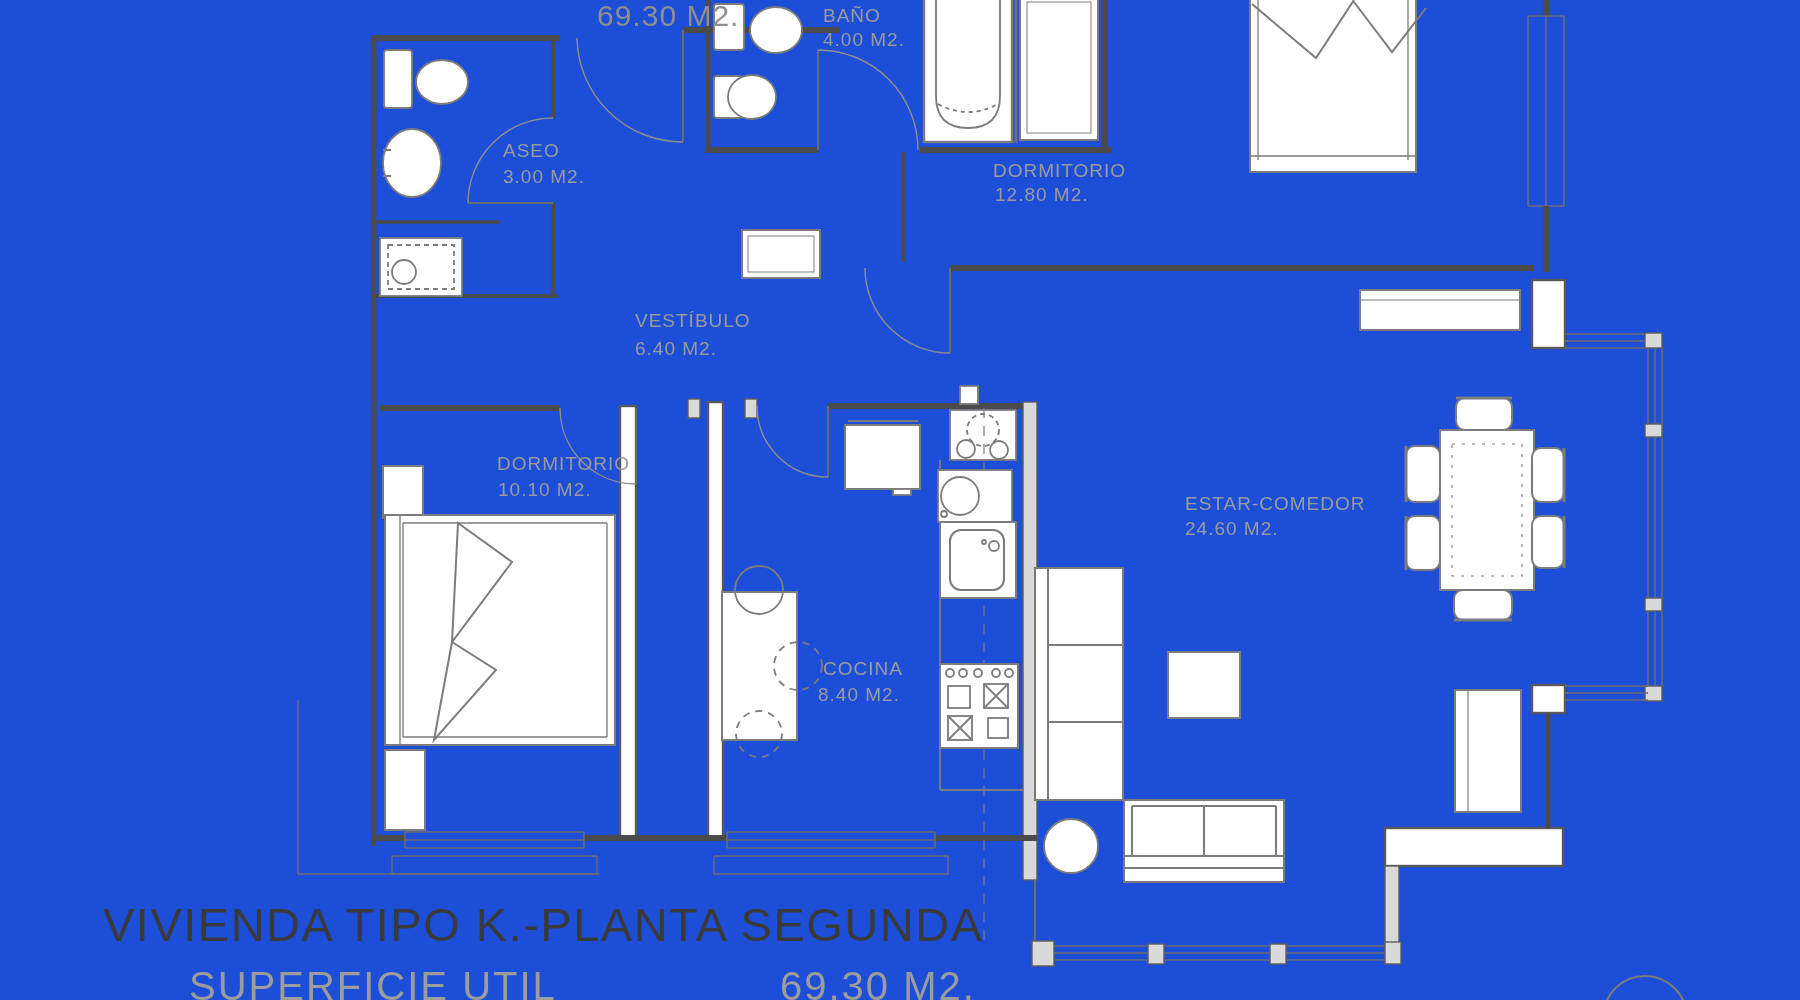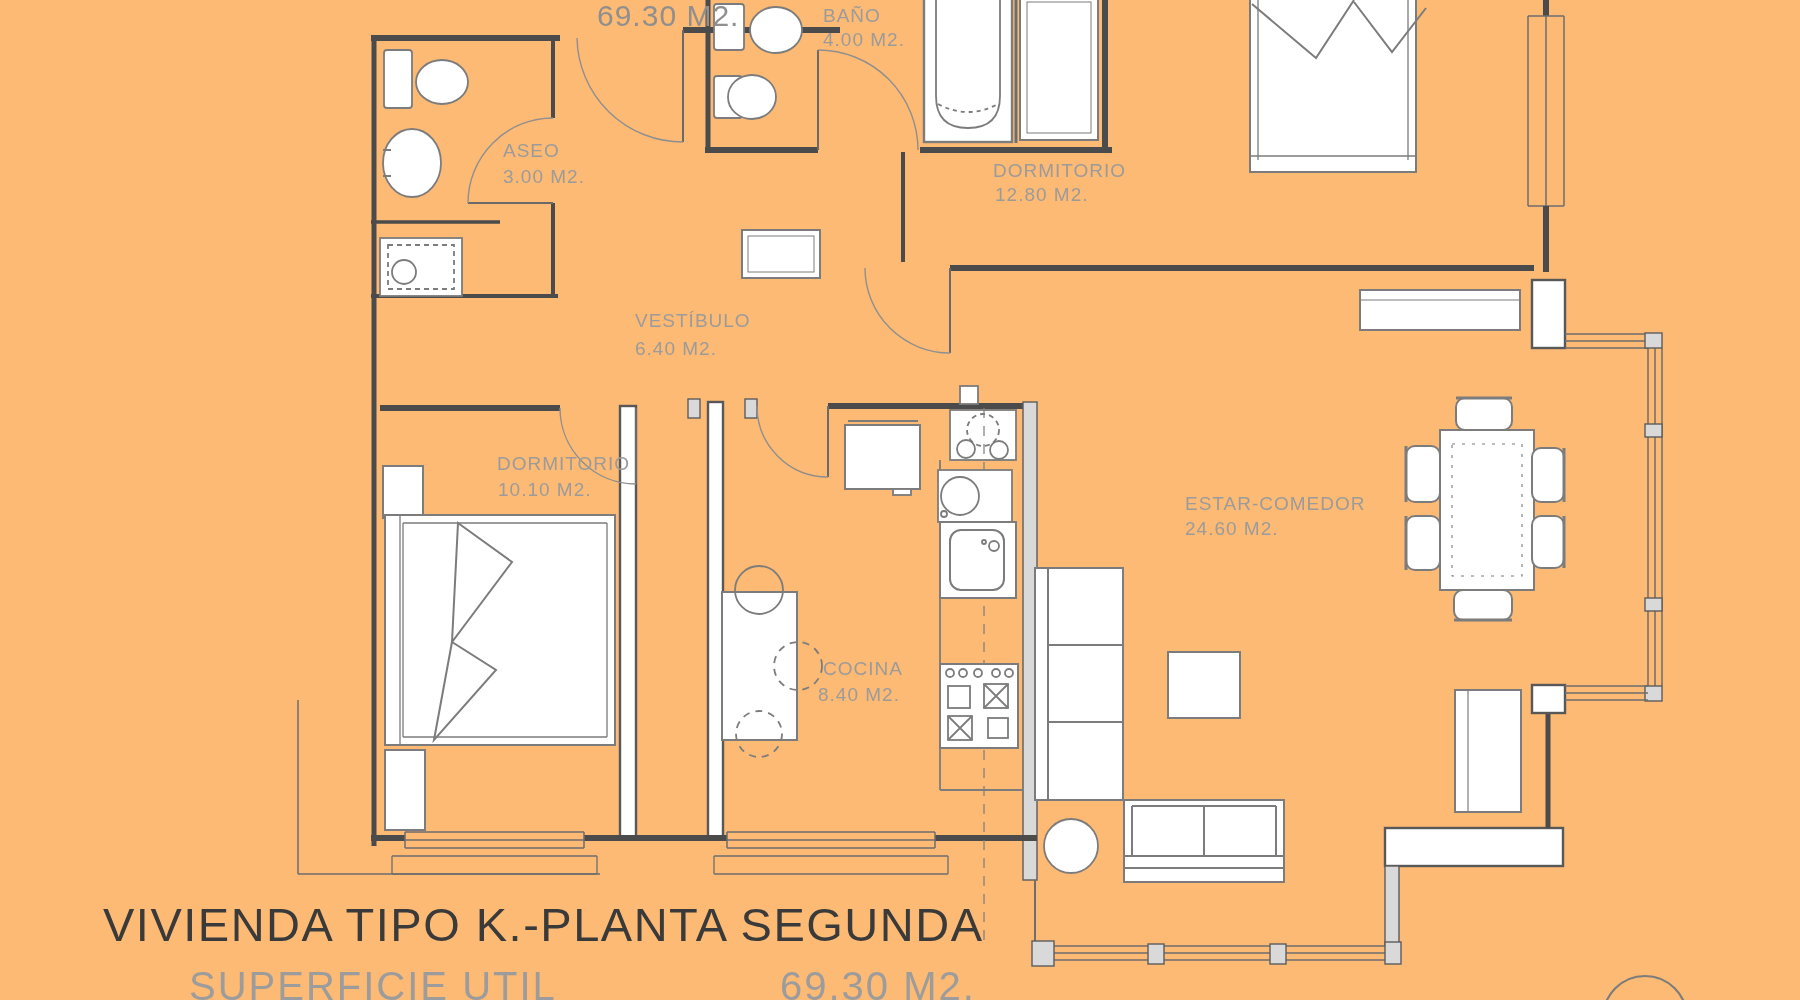--- a/index.html
+++ b/index.html
@@ -1,17 +1,17 @@
 <!DOCTYPE html>
 <html><head>
 <meta charset="utf-8">
 <style>
   html,body{margin:0;padding:0;background:#ffffff;}
   body{width:1800px;height:1000px;overflow:hidden;font-family:"Liberation Sans",sans-serif;}
-  #stage{position:relative;width:1800px;height:1000px;background:#fdba74;}
+  #stage{position:relative;width:1800px;height:1000px;background:#1d4ed8;}
   svg{position:absolute;left:0;top:0;}
   .wall{stroke:#4b4b4b;fill:none;}
   .thin{stroke:#6e6e6e;fill:none;}
   .furn{stroke:#7c7c7c;fill:#ffffff;}
   .furnln{stroke:#7c7c7c;fill:none;}
   .swing{stroke:#8f8f8f;fill:none;stroke-width:1.4;}
   .leaf{stroke:#6a6a6a;fill:none;stroke-width:2;}
   .glaz{stroke:#6e6e6e;fill:none;stroke-width:1.5;}
   .pier{fill:#ffffff;stroke:#585858;stroke-width:2.4;}
   .wfill{fill:#d9d9d9;stroke:#5c5c5c;stroke-width:1.4;}

